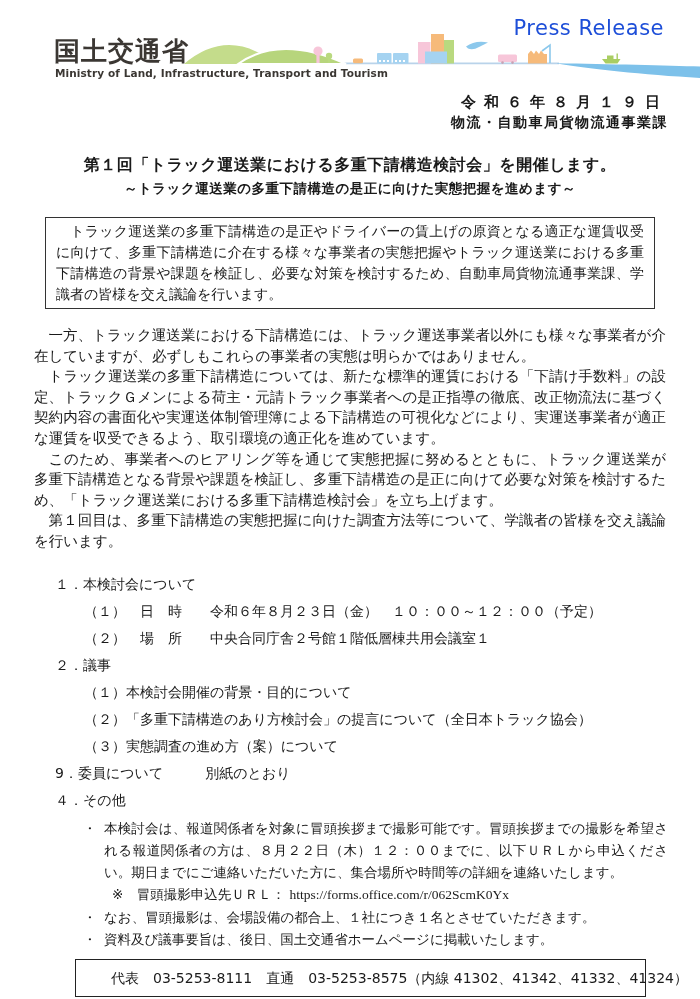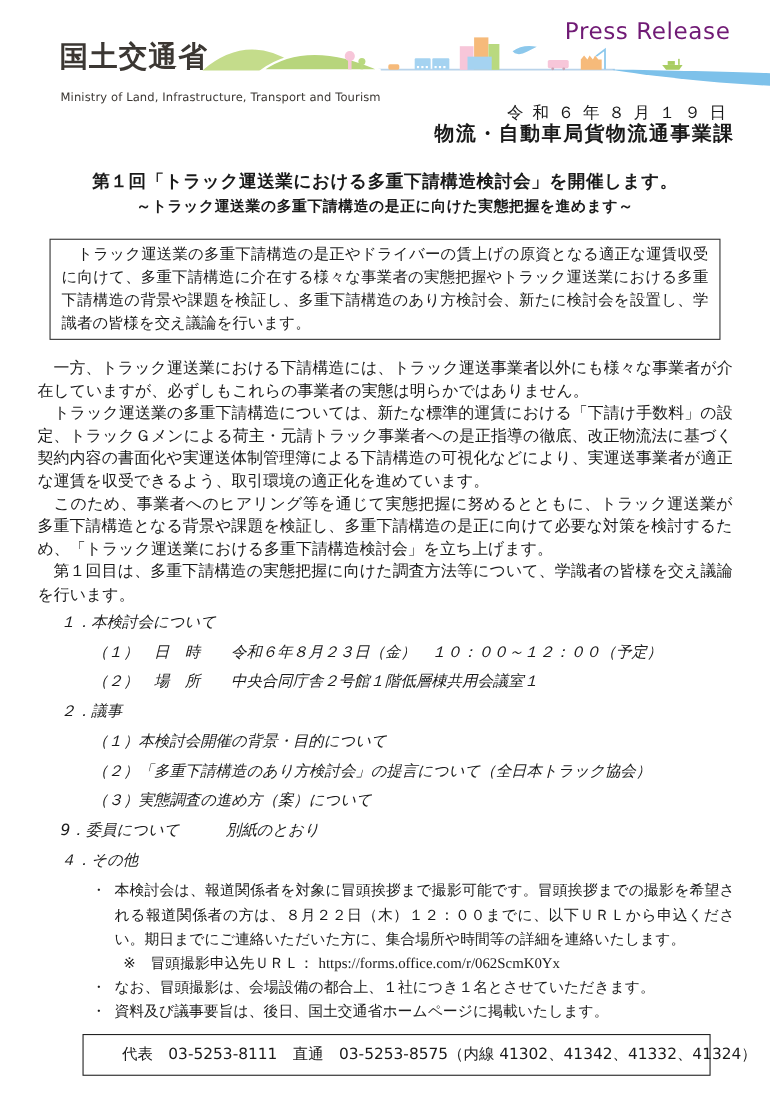--- a/index.html
+++ b/index.html
@@ -11,49 +11,49 @@
     color:#1a1a1a;
     overflow:hidden;
   }
   
   .header{position:relative;height:88px;}
   .brand-ja{
     position:absolute;left:54px;top:34px;
     font-size:26px;font-weight:bold;color:#3b3733;letter-spacing:1px;
   }
   .brand-en{
-    position:absolute;left:55px;top:83px;
-    font-size:10.5px;color:#3b3733;letter-spacing:0.1px;white-space:nowrap;
+    position:absolute;left:55px;top:67px;
+    font-size:10.5px;color:#3b3733;letter-spacing:0.1px;white-space:nowrap;font-weight:bold;
   }
   .skyline{position:absolute;left:138px;top:20px;}
   .press-release{
     position:absolute;right:36px;top:16px;
-    font-size:21px;color:#701a75;letter-spacing:0.5px;
+    font-size:21px;color:#1d4ed8;letter-spacing:0.5px;
   }
   
   .dateblock{text-align:right;padding-right:32px;margin-top:4px;}
-  .date-line{font-size:15px;font-weight:normal;letter-spacing:8px;line-height:20px;}
-  .dept-line{font-size:18px;font-weight:bold;letter-spacing:1.5px;line-height:20px;}
+  .date-line{font-size:15px;font-weight:bold;letter-spacing:8px;line-height:20px;}
+  .dept-line{font-size:14px;font-weight:bold;letter-spacing:1.5px;line-height:20px;}
   
   .titleblock{text-align:center;margin-top:22px;}
   .doc-title{font-size:16px;font-weight:bold;letter-spacing:0.5px;line-height:22px;}
   .doc-subtitle{font-size:13.5px;font-weight:bold;letter-spacing:0.5px;line-height:20px;margin-top:2px;}
   
   .summary-box{
     margin:19px 45px 0 45px;
     border:1.5px solid #333;
     padding:3px 10px 3px 10px;
     font-size:14px;line-height:21px;
     text-align:justify;
   }
   
   .bodytext{margin:16px 34px 0 34px;font-size:14.5px;line-height:20.6px;text-align:justify;}
   .bodytext p{margin:0;}
   
-  .agenda{margin-top:4px;font-size:14px;font-style:italic;}
+  .agenda{margin-top:22px;font-size:14px;}
   .agenda .row{line-height:20px;margin-bottom:7px;}
   .agenda .main{margin-left:55px;}
   .agenda .sub{margin-left:84px;}
   
   .notes{margin-top:4px;font-size:13.5px;}
   .note-row{display:flex;margin-left:83px;margin-right:32px;line-height:22px;}
   .note-marker{width:21px;flex:none;}
   .note-text{flex:1;text-align:justify;}
   .note-sub{margin-left:112px;line-height:22px;}
   .note-sub .url{font-family:"Liberation Serif",serif;font-size:13.5px;letter-spacing:0px;}
@@ -140,21 +140,21 @@
     <div class="date-line">令和６年８月１９日</div>
     <div class="dept-line">物流・自動車局貨物流通事業課</div>
   </div>
 
   <div class="titleblock">
     <div class="doc-title">第１回「トラック運送業における多重下請構造検討会」を開催します。</div>
     <div class="doc-subtitle">～トラック運送業の多重下請構造の是正に向けた実態把握を進めます～</div>
   </div>
 
   <div class="summary-box">
-    <span>　トラック運送業の多重下請構造の是正やドライバーの賃上げの原資となる適正な運賃収受に向けて、多重下請構造に介在する様々な事業者の実態把握やトラック運送業における多重下請構造の背景や課題を検証し、多重下請構造のあり方検討会、新たに検討会を設置し、学識者の皆様を交え議論を行います。</span>
+    <span>　トラック運送業の多重下請構造の是正やドライバーの賃上げの原資となる適正な運賃収受に向けて、多重下請構造に介在する様々な事業者の実態把握やトラック運送業における多重下請構造の背景や課題を検証し、必要な対策を検討するため、自動車局貨物流通事業課、学識者の皆様を交え議論を行います。</span>
   </div>
 
   <div class="bodytext">
     <p>　一方、トラック運送業における下請構造には、トラック運送事業者以外にも様々な事業者が介在していますが、必ずしもこれらの事業者の実態は明らかではありません。</p>
     <p>　トラック運送業の多重下請構造については、新たな標準的運賃における「下請け手数料」の設定、トラックＧメンによる荷主・元請トラック事業者への是正指導の徹底、改正物流法に基づく契約内容の書面化や実運送体制管理簿による下請構造の可視化などにより、実運送事業者が適正な運賃を収受できるよう、取引環境の適正化を進めています。</p>
     <p>　このため、事業者へのヒアリング等を通じて実態把握に努めるとともに、トラック運送業が多重下請構造となる背景や課題を検証し、多重下請構造の是正に向けて必要な対策を検討するため、「トラック運送業における多重下請構造検討会」を立ち上げます。</p>
     <p>　第１回目は、多重下請構造の実態把握に向けた調査方法等について、学識者の皆様を交え議論を行います。</p>
   </div>
 
   <div class="agenda">

